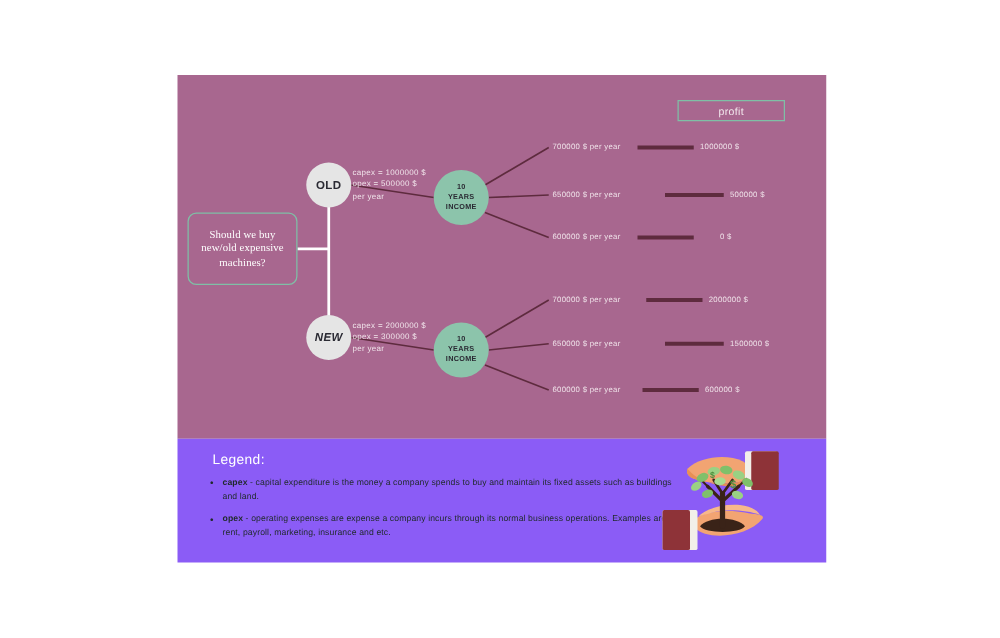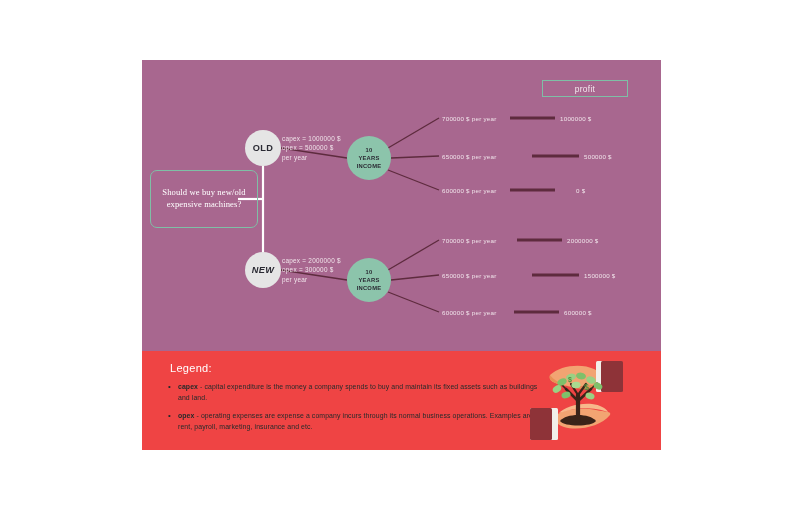--- a/index.html
+++ b/index.html
@@ -31,40 +31,40 @@
     overflow: hidden;
   }
 
   
   #legend {
     position: absolute;
     left: 142px;
     top: 351px;
     width: 519px;
     height: 99px;
-    background: #ef4444;
+    background: #8b5cf6;
     overflow: hidden;
   }
 
   
   #wires {
     position: absolute;
     left: 0;
     top: 0;
     width: 519px;
     height: 291px;
     pointer-events: none;
   }
 
   
   .question-box {
     position: absolute;
     left: 8px;
     top: 110px;
-    width: 108px;
+    width: 88px;
     height: 58px;
     border: 1.4px solid #7fbfa6;
     border-radius: 7px;
     box-sizing: border-box;
     display: flex;
     align-items: center;
     justify-content: center;
     padding: 2px 4px;
   }
   .question-box .qtext {

